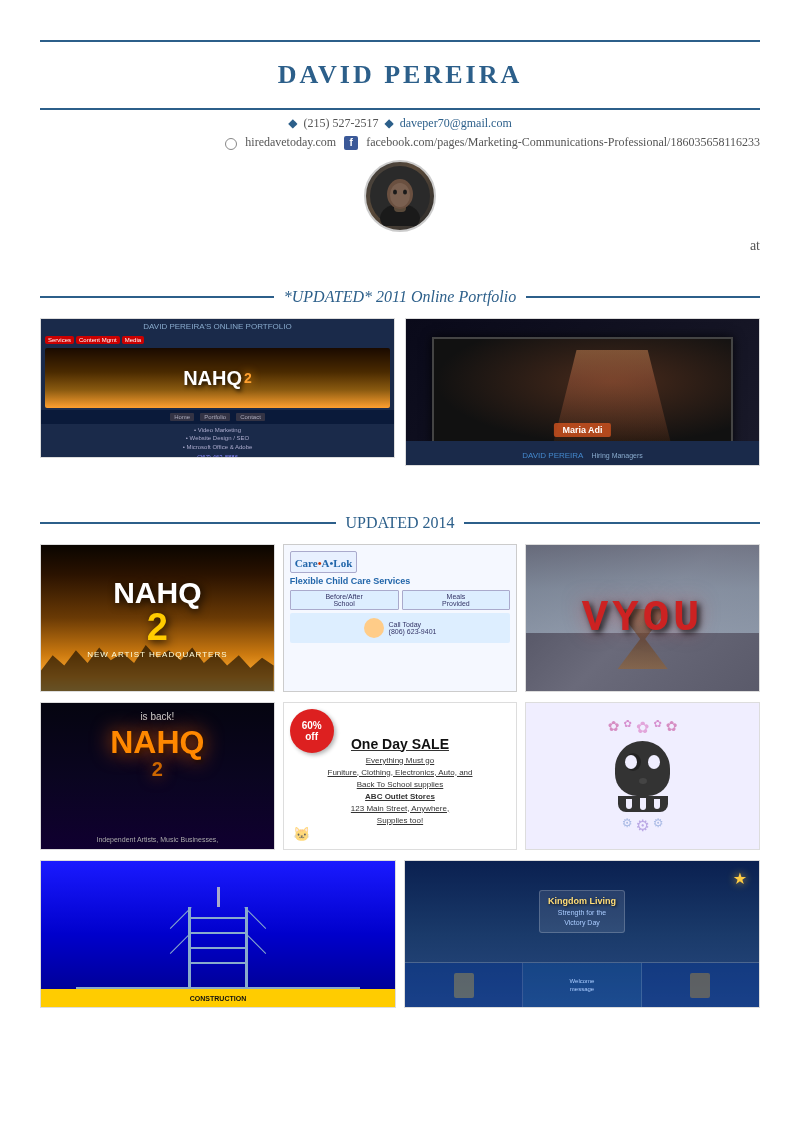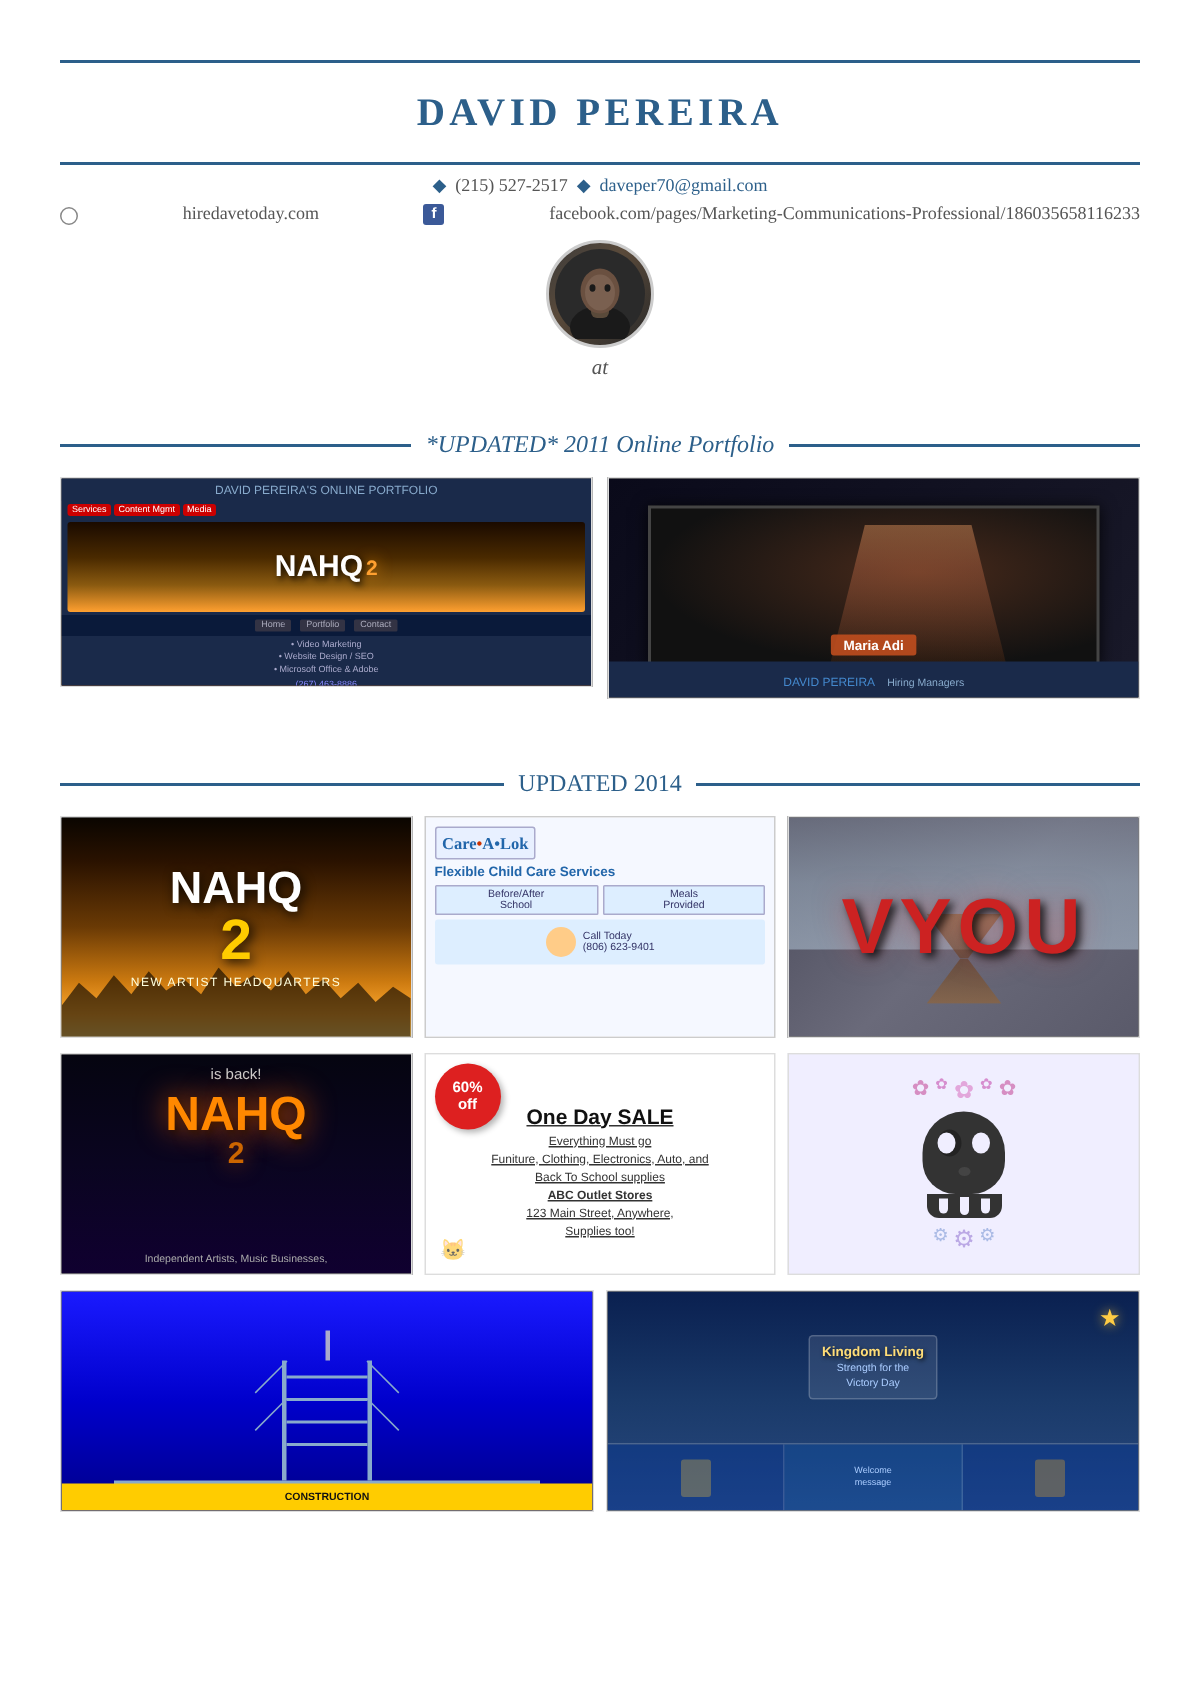--- a/index.html
+++ b/index.html
@@ -56,23 +56,23 @@
       color: #2c5f8a;
       text-decoration: none;
     }
 
     
     .links-row {
       font-size: 12px;
       color: #555;
       margin: 3px 0 8px;
       display: flex;
-      justify-content: space-between;
-      align-items: center;
-      gap: 23px;
+      justify-content: flex-end;
+      align-items: center;
+      gap: 8px;
       flex-wrap: wrap;
     }
     .links-row .icon-globe {
       display: inline-block;
       width: 12px;
       height: 12px;
       border: 1.5px solid #888;
       border-radius: 50%;
       position: relative;
       top: 1px;
@@ -90,23 +90,22 @@
       font-weight: bold;
       font-family: Arial, sans-serif;
     }
     .links-row a {
       color: #555;
       text-decoration: none;
     }
 
     
     .avatar-section {
-      text-align: center;
+      text-align: right;
       margin: 10px 0 4px;
-      font-style: italic;
     }
     .avatar-circle {
       width: 72px;
       height: 72px;
       border-radius: 50%;
       background: linear-gradient(135deg, #3a3a3a 0%, #5a4a3a 40%, #2a2a2a 100%);
       margin: 0 auto;
       display: flex;
       align-items: center;
       justify-content: center;
@@ -352,21 +351,21 @@
 
     <div class="portfolio-item" style="height:148px;">
       <div style="background:linear-gradient(135deg,#4a4a5a,#6a6a7a,#5a5a6a); width:100%; height:100%; display:flex; flex-direction:column; align-items:center; justify-content:center; position:relative;">
 
         <div style="position:absolute; top:0; left:0; right:0; height:60%; background:linear-gradient(180deg,#7a8090,#9aaabb,#aabbcc); opacity:0.6;"></div>
 
         <div style="position:absolute; bottom:15%; left:50%; transform:translateX(-50%); width:50px; height:60px; display:flex; flex-direction:column; align-items:center;">
           <div style="width:50px; height:30px; background:linear-gradient(180deg,rgba(150,100,50,0.6),rgba(100,60,30,0.6)); clip-path:polygon(0 0,100% 0,55% 100%,45% 100%);"></div>
           <div style="width:50px; height:30px; background:linear-gradient(180deg,rgba(100,60,30,0.6),rgba(150,100,50,0.6)); clip-path:polygon(45% 0,55% 0,100% 100%,0 100%);"></div>
         </div>
-        <div style="color:#cc2222; font-size:52px; font-weight:900; font-family:Liberation Sans, sans-serif; text-shadow:3px 3px 6px rgba(0,0,0,0.8),0 0 20px rgba(200,50,50,0.5); letter-spacing:4px; z-index:2; position:relative;">VYOU</div>
+        <div style="color:#cc2222; font-size:44px; font-weight:900; font-family:Liberation Mono, monospace; text-shadow:3px 3px 6px rgba(0,0,0,0.8),0 0 20px rgba(200,50,50,0.5); letter-spacing:4px; z-index:2; position:relative;">VYOU</div>
       </div>
     </div>
   </div>
 
   <div class="portfolio-grid-3">
 
     <div class="portfolio-item" style="height:148px;">
       <div style="background:linear-gradient(180deg,#050510,#0a0520,#100030); width:100%; height:100%; display:flex; flex-direction:column; align-items:center; justify-content:flex-start; padding-top:8px; position:relative;">
         <div style="color:#ccc; font-size:10px; font-family:Arial,sans-serif; margin-bottom:4px;">is back!</div>
         <div style="color:#ff8800; font-size:32px; font-weight:900; font-family:Arial Black,sans-serif; text-shadow:0 0 20px rgba(255,100,0,0.9),2px 2px 4px rgba(0,0,0,0.9); line-height:1;">NAHQ</div>

